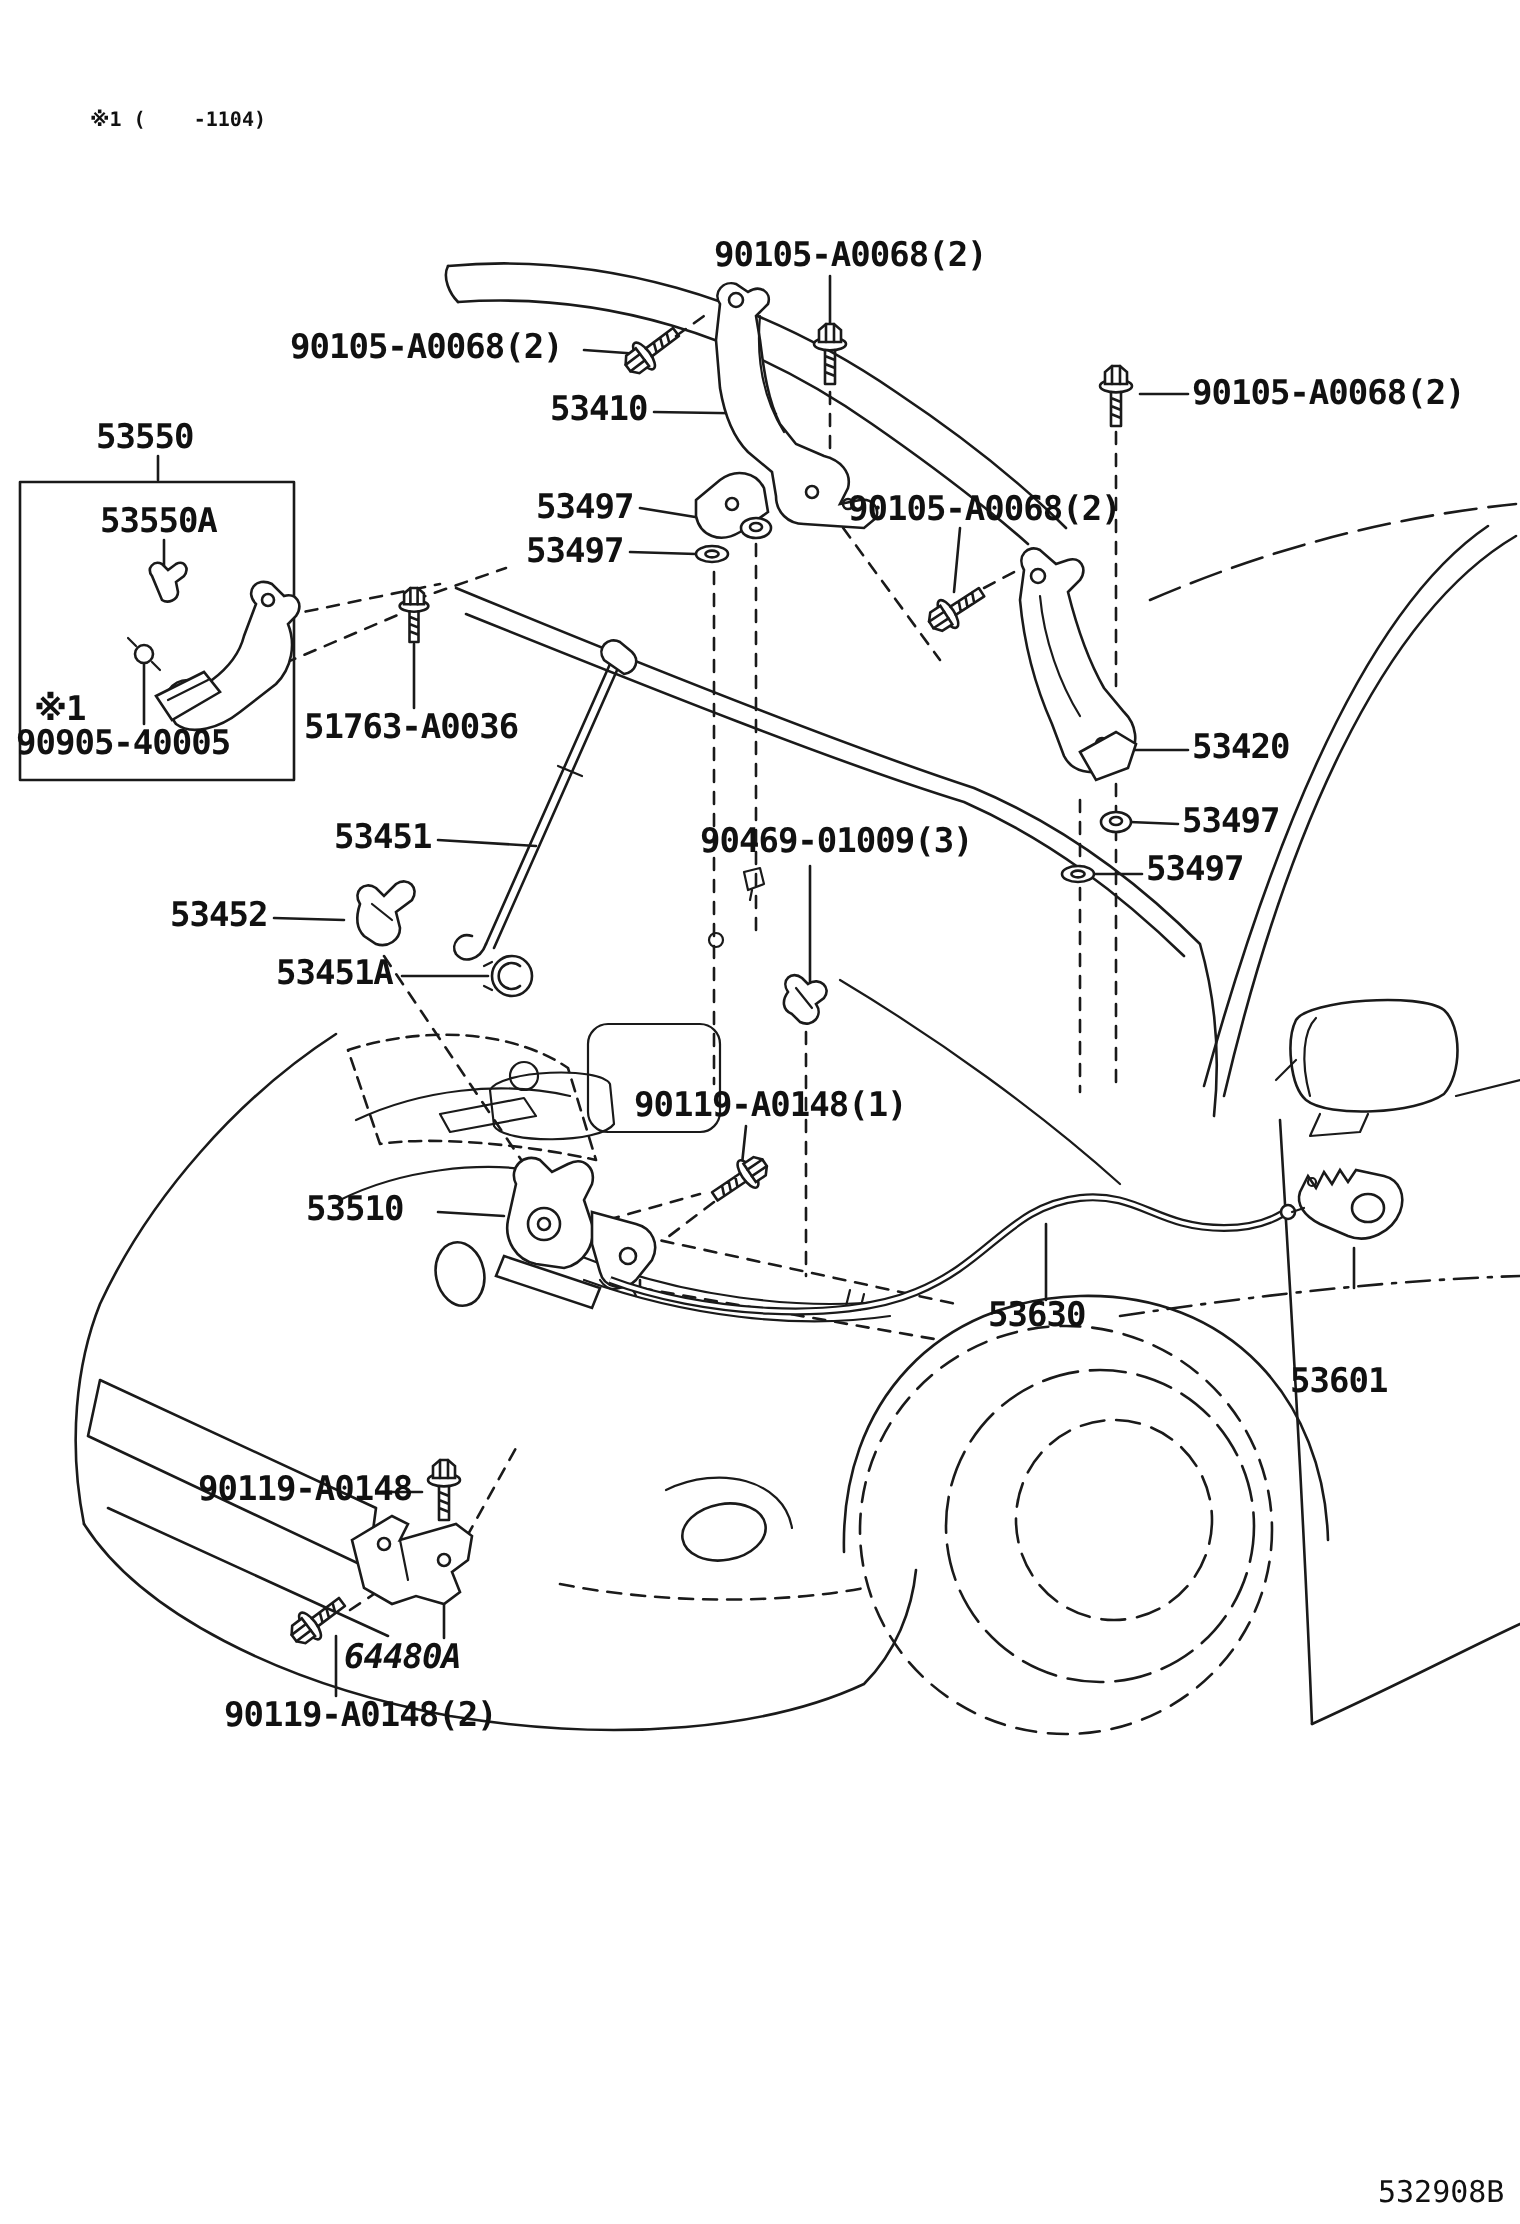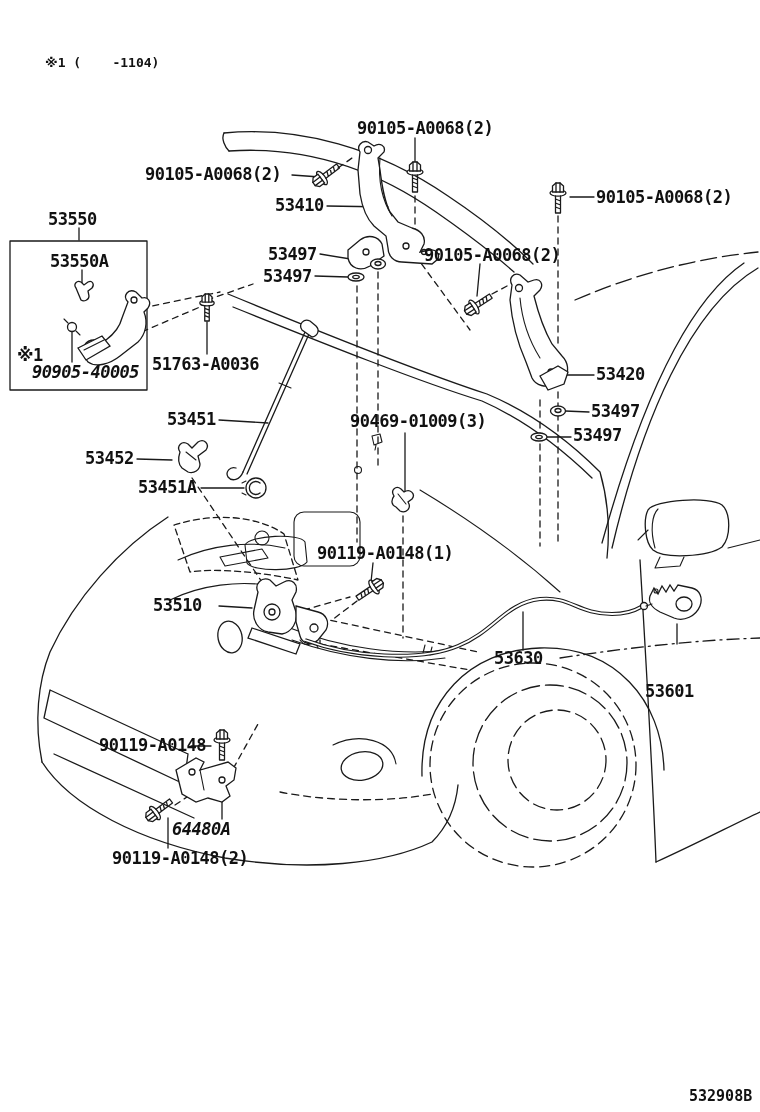--- a/index.html
+++ b/index.html
@@ -6,22 +6,22 @@
   .canvas{position:relative;width:760px;height:1112px;background:#ffffff;overflow:hidden;
           font-family:"DejaVu Sans Mono","DejaVu Sans",monospace;}
   svg.art{position:absolute;left:0;top:0;}
   svg.art *{vector-effect:non-scaling-stroke;}
   .stroke{fill:none;stroke:#1a1a1a;stroke-width:1.3;stroke-linecap:round;stroke-linejoin:round;}
   .thin{stroke-width:1.1;}
   .wfill{fill:#ffffff;stroke:#1a1a1a;stroke-width:1.3;}
   #labels{position:absolute;left:0;top:0;width:100%;height:100%;}
   .part-label{position:absolute;font-weight:700;font-size:17px;line-height:17px;
               letter-spacing:-0.5px;color:#111;white-space:pre;}
-  .note{position:absolute;font-weight:700;font-size:13px;color:#111;white-space:pre;}
-  .code{position:absolute;font-weight:700;font-size:15px;color:#111;}
+  .note{position:absolute;font-weight:700;font-size:10px;color:#111;white-space:pre;}
+  .code{position:absolute;font-weight:400;font-size:15px;color:#111;}
 </style>
 </head>
 <body>
 
 <div class="canvas">
 
 <svg class="art" width="760" height="1112" viewBox="0 0 760 1112">
   <defs>
     <g id="bolt">
       <ellipse class="wfill" cx="0" cy="0" rx="8" ry="3.2"></ellipse>
@@ -253,21 +253,21 @@
       <div class="part-label" style="left: 357px; top: 120px;">90105-A0068(2)</div>
       <div class="part-label" style="left: 145px; top: 166px;">90105-A0068(2)</div>
       <div class="part-label" style="left: 275px; top: 197px;">53410</div>
       <div class="part-label" style="left: 268px; top: 246px;">53497</div>
       <div class="part-label" style="left: 263px; top: 268px;">53497</div>
       <div class="part-label" style="left: 596px; top: 189px;">90105-A0068(2)</div>
       <div class="part-label" style="left: 424px; top: 247px;">90105-A0068(2)</div>
       <div class="part-label" style="left: 48px; top: 211px;">53550</div>
       <div class="part-label" style="left: 50px; top: 253px;">53550A</div>
       <div class="part-label" style="left: 17px; top: 347px;">※1</div>
-      <div class="part-label" style="left: 32px; top: 364px; font-style: italic;">90905-40005</div>
+      <div class="part-label" style="left: 8px; top: 364px;">90905-40005</div>
       <div class="part-label" style="left: 152px; top: 356px;">51763-A0036</div>
       <div class="part-label" style="left: 167px; top: 411px;">53451</div>
       <div class="part-label" style="left: 85px; top: 450px;">53452</div>
       <div class="part-label" style="left: 138px; top: 479px;">53451A</div>
       <div class="part-label" style="left: 350px; top: 413px;">90469-01009(3)</div>
       <div class="part-label" style="left: 596px; top: 366px; text-align: right;">53420</div>
       <div class="part-label" style="left: 591px; top: 403px;">53497</div>
       <div class="part-label" style="left: 573px; top: 427px;">53497</div>
       <div class="part-label" style="left: 317px; top: 545px;">90119-A0148(1)</div>
       <div class="part-label" style="left: 153px; top: 597px;">53510</div>

